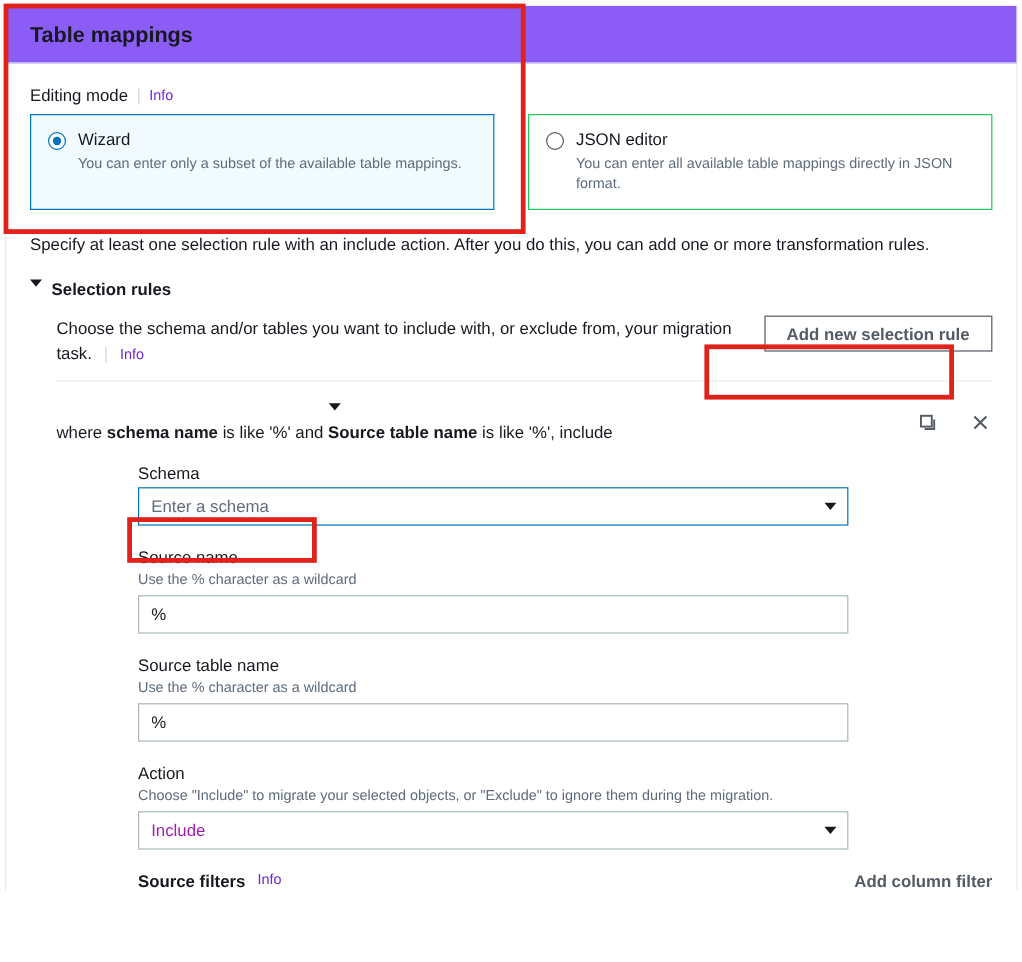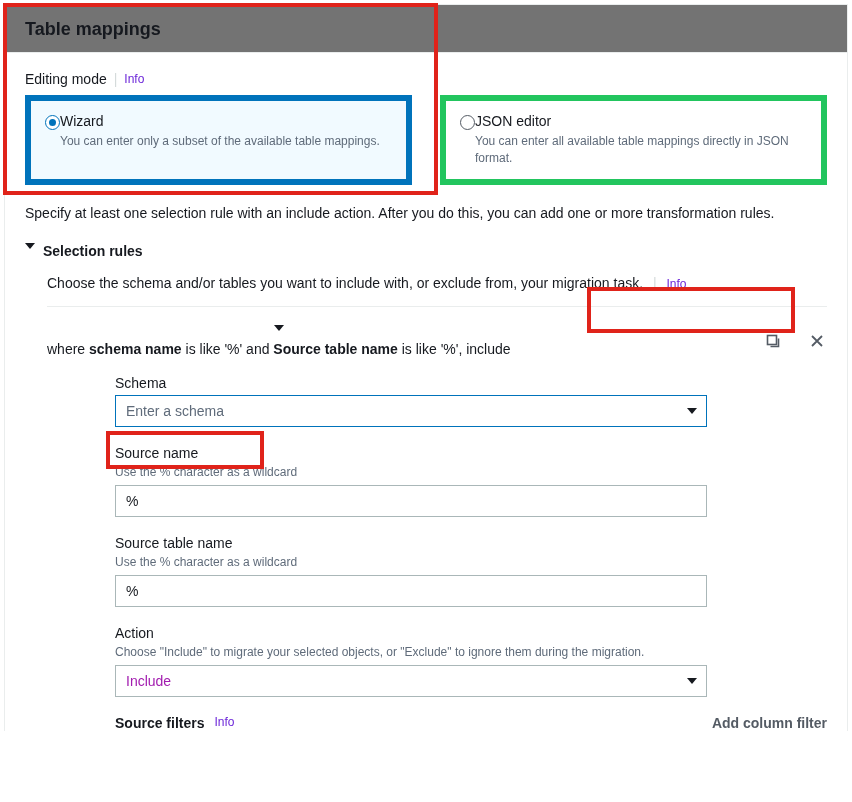--- a/index.html
+++ b/index.html
@@ -9,41 +9,42 @@
     color: #16191f;
     background: #fff;
     padding: 4px;
   }
   .panel {
     border: 1px solid #eaeded;
     border-bottom: none;
     background: #fff;
   }
   .panel-header {
-    background: #737373;
+    background: #8b5cf6;
     padding: 14px 20px 12px 20px;
     border-bottom: 1px solid #eaeded;
   }
   .panel-title {
     font-size: 18px;
     font-weight: 700;
   }
   .panel-body { padding: 18px 20px 0 20px; }
   .field-label-row { display: flex; align-items: center; gap: 7px; margin-bottom: 8px; }
   .field-label { font-weight: 400; font-size: 14px; }
   .info-link { color: #6d28d9; font-size: 12px; font-weight: 400; cursor: pointer; }
 
   .mode-row { display: flex; gap: 28px; margin-bottom: 20px; }
   .mode-card {
     flex: 1;
-    border: 6px solid #22c55e;
+    border: 1px solid #22c55e;
     background: #fff;
     padding: 12px 14px;
     cursor: pointer;
     display: flex;
+    gap: 10px;
   }
   .mode-card.selected {
     border-color: #0073bb;
     background: #f1faff;
   }
   .radio {
     width: 15px; height: 15px; border: 1.5px solid #545b64; border-radius: 50%;
     flex: none; margin-top: 2px; position: relative; background: #fff;
   }
   .mode-card.selected .radio {
@@ -160,20 +161,21 @@
       <div class="section-title">Selection rules</div>
     </div>
 
     <div class="section-block">
       <div class="sub-header-row">
         <div>
           <span class="sub-desc">Choose the schema and/or tables you want to include with, or exclude from, your migration task.</span>
           <span style="color:#d5dbdb; margin:0 6px;">|</span>
           <span class="info-link">Info</span>
         </div>
+        <button class="btn">Add new selection rule</button>
       </div>
 
       <hr class="divider">
 
       <div class="rule-header">
         <div class="rule-title-wrap">
           <div class="caret-down-solid"></div>
           <div class="rule-title">
             <span>where </span><b>schema name</b><span> is like '%' and </span><b>Source table name</b><span> is like '%', include</span>
           </div>

